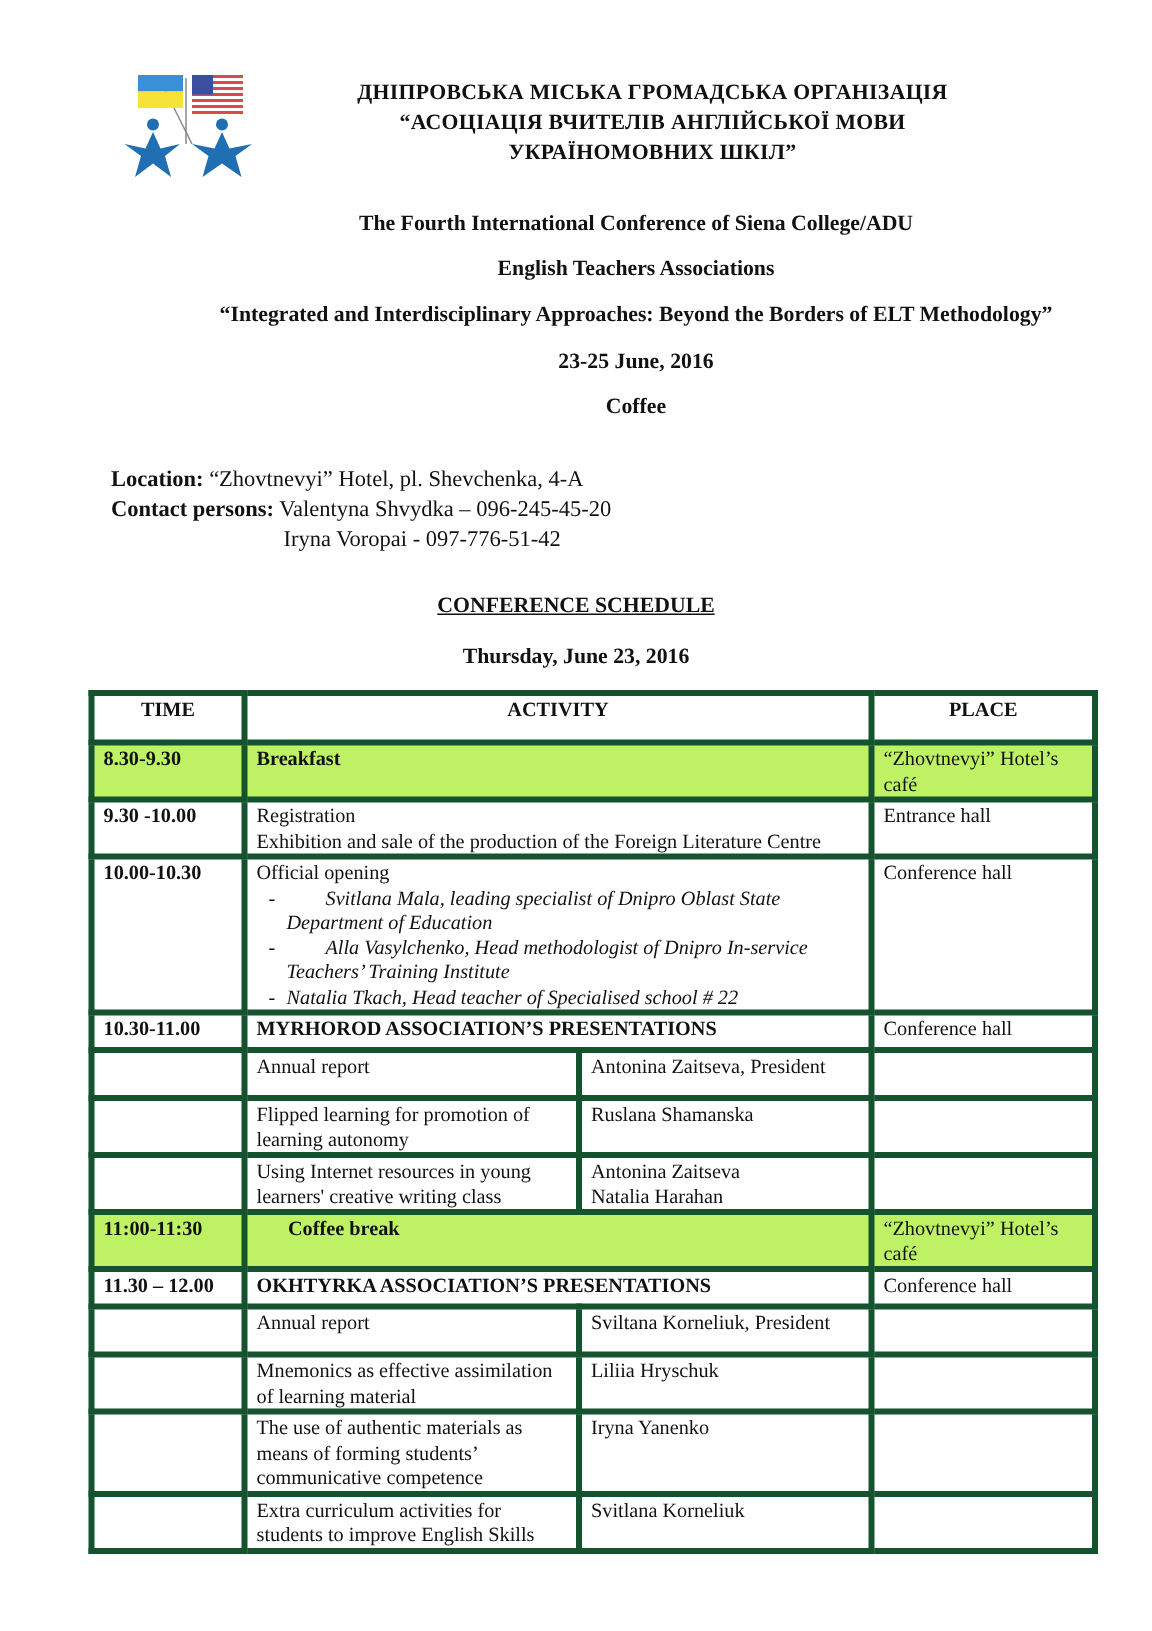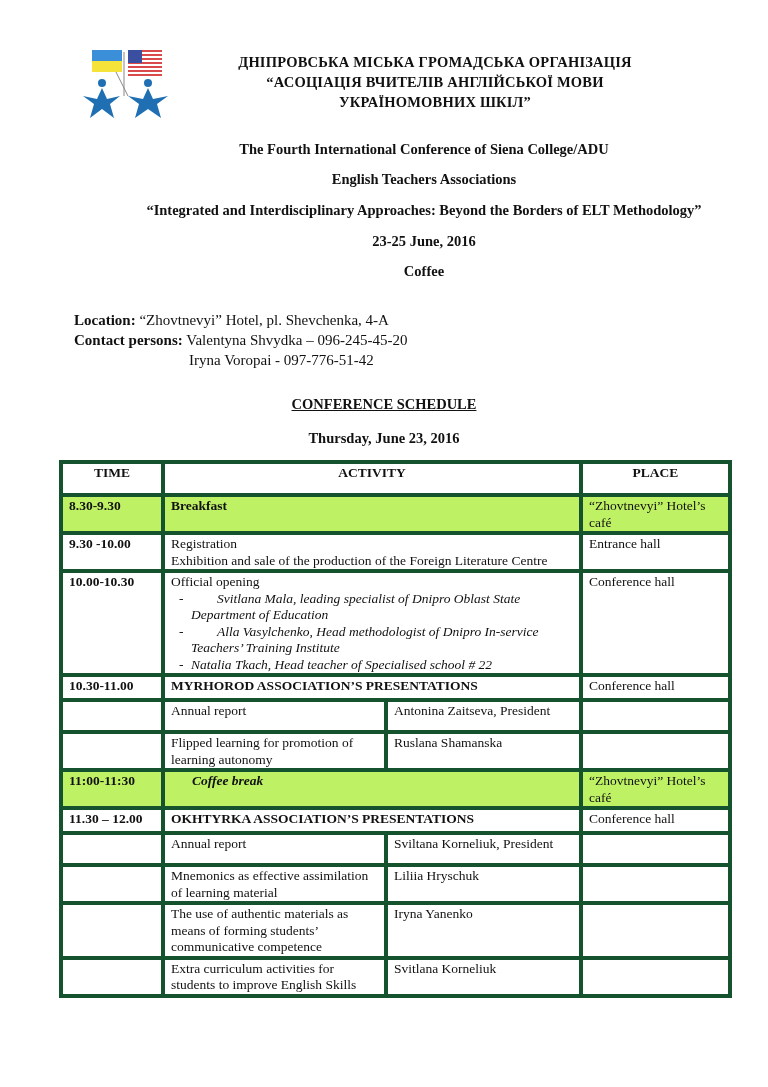--- a/index.html
+++ b/index.html
@@ -18,21 +18,21 @@
   .day { position:absolute; left:0; width:768px; top:430px; text-align:center;
          font-weight:bold; font-size:14.5px; }
   table { position:absolute; left:59px; top:460px; width:673px; border-collapse:collapse;
           font-size:13.5px; line-height:16.5px; }
   td, th { border:4px solid #14532d; vertical-align:top; padding:1px 6px 0 6px; text-align:left; }
   th { font-weight:bold; text-align:center; height:28px; font-size:13.5px; }
   .c-time { width:86px; font-weight:bold; }
   .c-place { width:133px; }
   .hl td { background:#bef264; }
   .bold { font-weight:bold; }
-  .ital { font-style:italic; font-weight:bold;padding-left:27px; }
+  .ital { font-weight:bold;padding-left:27px; }
   .place-center { text-align:left; }
   .bullet { display:block; padding-left:20px; text-indent:-12px;font-style:italic; }
   .bullet .dash { display:inline-block; width:12px; text-indent:0; }
   .bullet .gap { display:inline-block; width:26px; }
 </style>
 </head>
 <body>
 
 <div class="logo">
   <svg width="96" height="76" viewBox="0 0 96 76">
@@ -125,20 +125,29 @@
     <td style="width:207px;">Annual report</td>
     <td>Antonina Zaitseva, President</td>
     <td></td>
   </tr>
   <tr>
     <td class="c-time"></td>
     <td>Flipped learning for promotion of learning autonomy</td>
     <td>Ruslana Shamanska</td>
     <td></td>
   </tr>
+  <tr>
+    <td class="c-time"></td>
+    <td>Using Internet resources in young learners' creative writing class</td>
+    <td>
+      <div>Antonina Zaitseva</div>
+      <div>Natalia Harahan</div>
+    </td>
+    <td></td>
+  </tr>
 
   <tr class="hl">
     <td class="c-time" style="height:33px;">11:00-11:30</td>
     <td colspan="2" class="ital">Coffee break</td>
     <td class="place-center">“Zhovtnevyi” Hotel’s café</td>
   </tr>
 
   <tr>
     <td class="c-time" style="height:20px;">11.30 – 12.00</td>
     <td colspan="2" class="bold">OKHTYRKA ASSOCIATION’S PRESENTATIONS</td>

